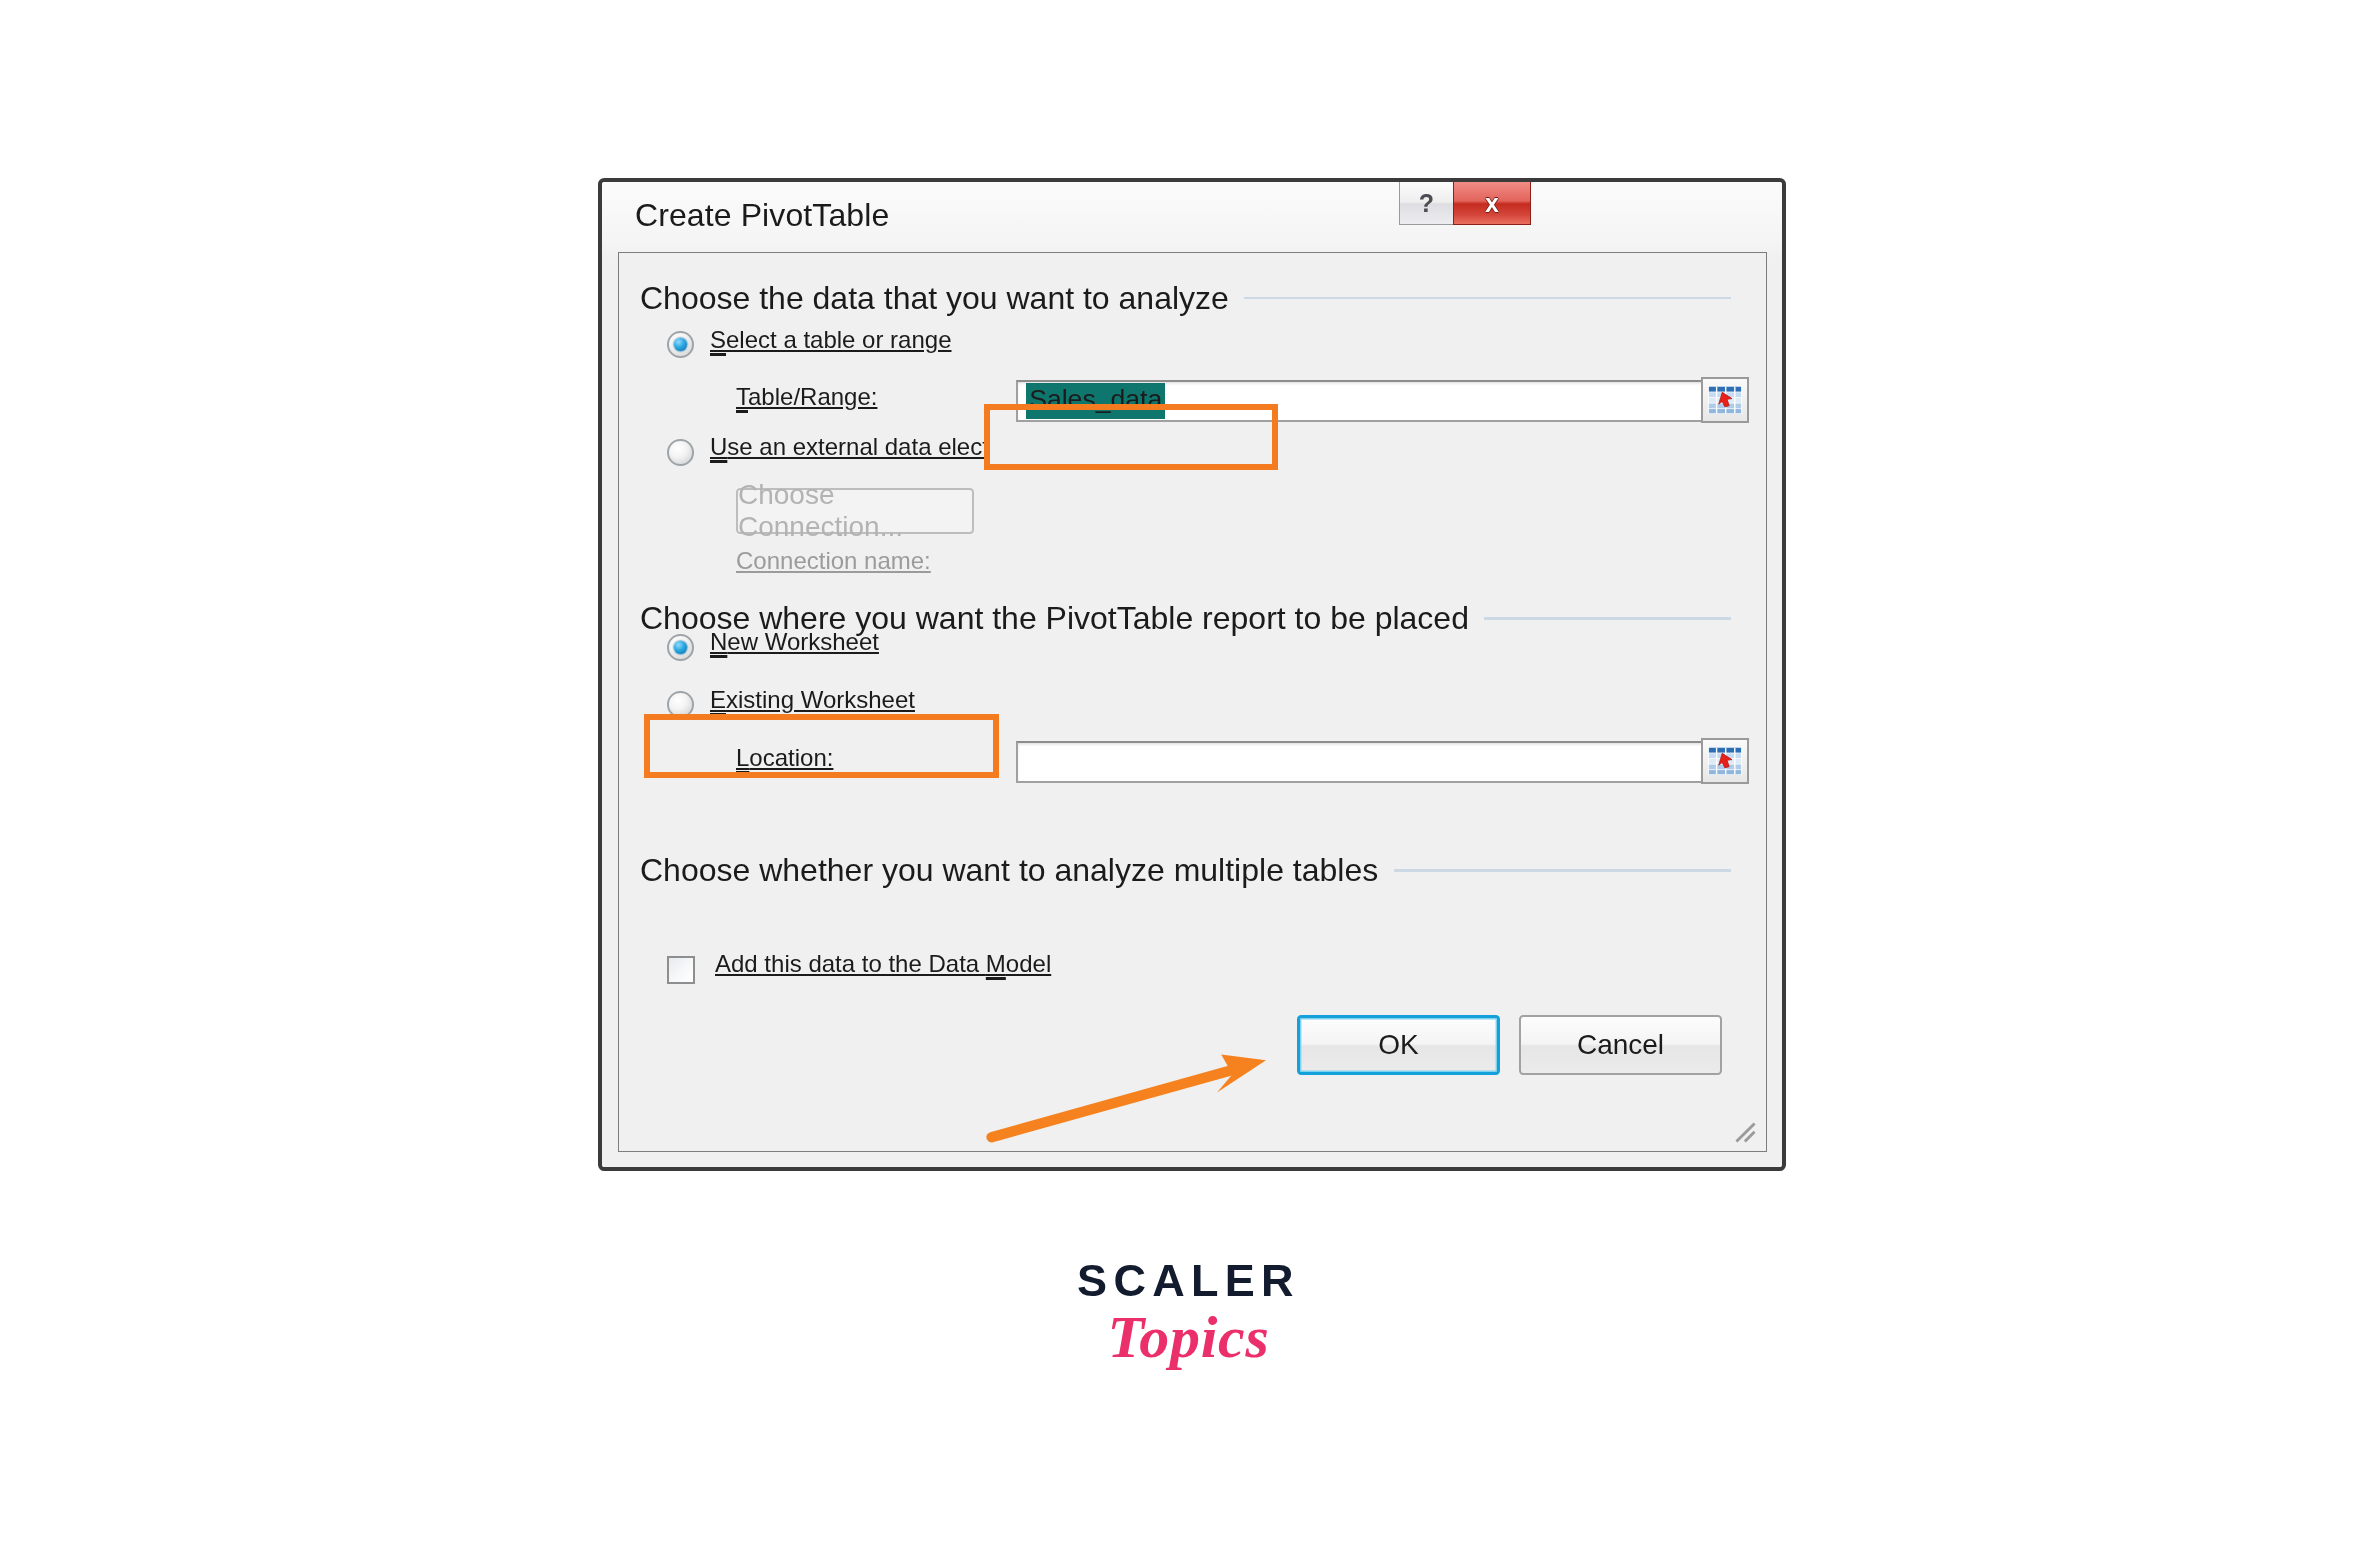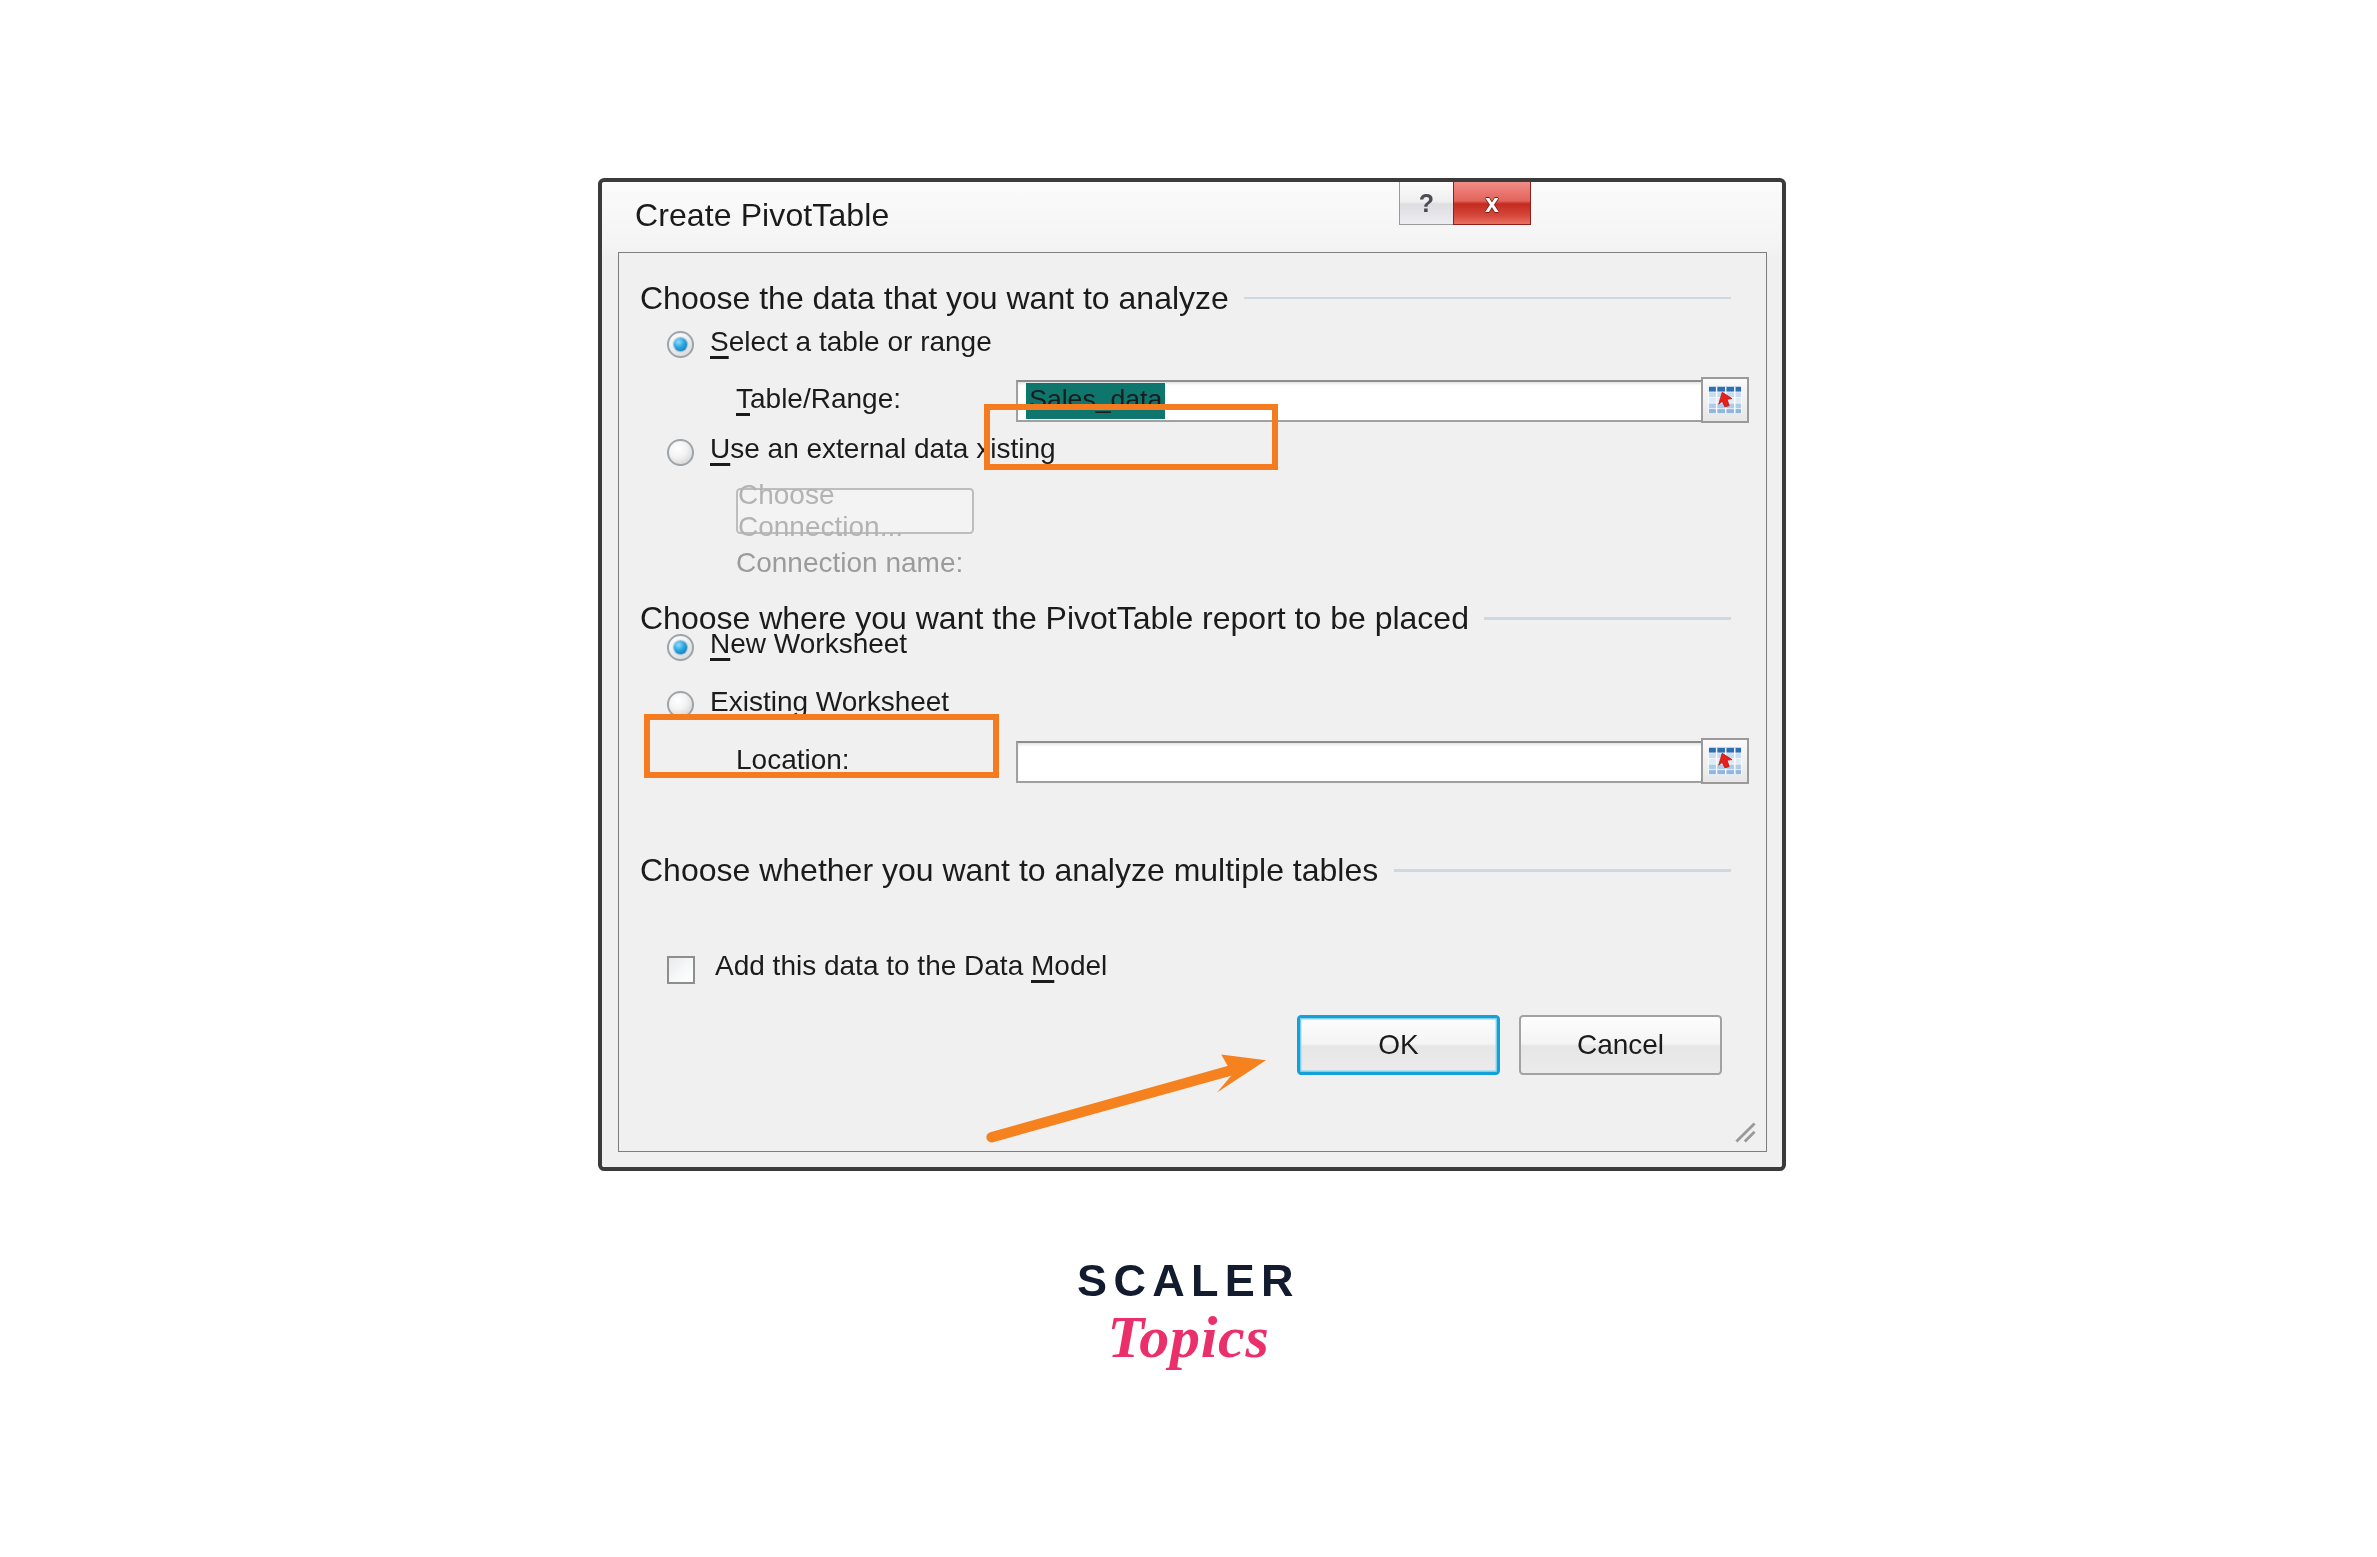--- a/index.html
+++ b/index.html
@@ -91,21 +91,21 @@
     border:2.1px solid #9fa4a9;
     box-sizing:border-box;
   }
   .radio.checked::after{
     content:"";position:absolute;left:50%;top:50%;
     width:12.6px;height:12.6px;margin:-6.3px 0 0 -6.3px;border-radius:50%;
     background:radial-gradient(circle at 35% 30%,#8fdcff 0%,#29a6e0 45%,#0d6ea8 100%);
     box-shadow:0 0 1.4px 0.7px rgba(13,110,168,.6);
   }
   .opt-label{
-    position:absolute;font-size:28px;color:#1b1b1b;white-space:nowrap;
+    position:absolute;font-size:24px;color:#1b1b1b;white-space:nowrap;text-decoration:underline;
   }
   .opt-label.dim{color:#9b9b9b;}
   .uk{ text-decoration:underline; text-underline-offset:4.9px; text-decoration-thickness:2.8px;}
 
   
   .textfield{
     position:absolute;
     background:#ffffff;
     border:2.1px solid #a0a0a0;
     border-top-color:#8d8d8d;
@@ -225,21 +225,21 @@
           <rect x="1" y="33" width="46" height="6" fill="#8fb6dd"></rect>
           <rect x="11" y="1" width="2" height="38" fill="#ffffff"></rect>
           <rect x="24" y="1" width="2" height="38" fill="#ffffff"></rect>
           <rect x="37" y="1" width="2" height="38" fill="#ffffff"></rect>
           <path d="M20 9 L34 18 L27 19 L30 28 L24 30 L20 22 L15 26 Z" fill="#e8201a" stroke="#b0120d" stroke-width="1"></path>
         </svg>
       </div>
 
       <div class="radio" style="left:48px;top:186px;"></div>
       <div class="opt-label" style="left:91px;top:180px;">
-        <span class="uk">U</span><span>se an external data xisting</span>
+        <span class="uk">U</span><span>se an external data elect</span>
       </div>
 
       <div class="pushbtn dim" style="left:117px;top:235px;width:238px;height:46px;">
         <span>Choose Connection...</span>
       </div>
 
       <div class="opt-label dim" style="left:117px;top:294px;">
         <span>Connection name:</span>
       </div>
 

